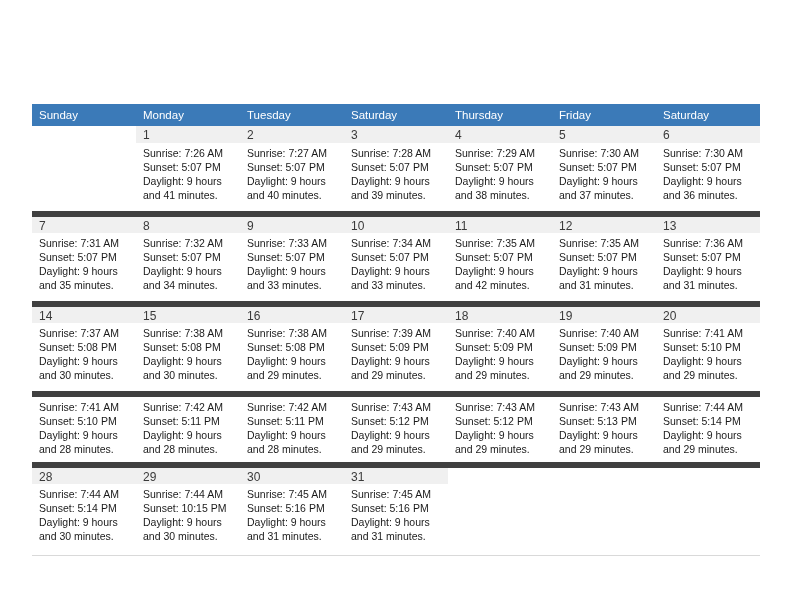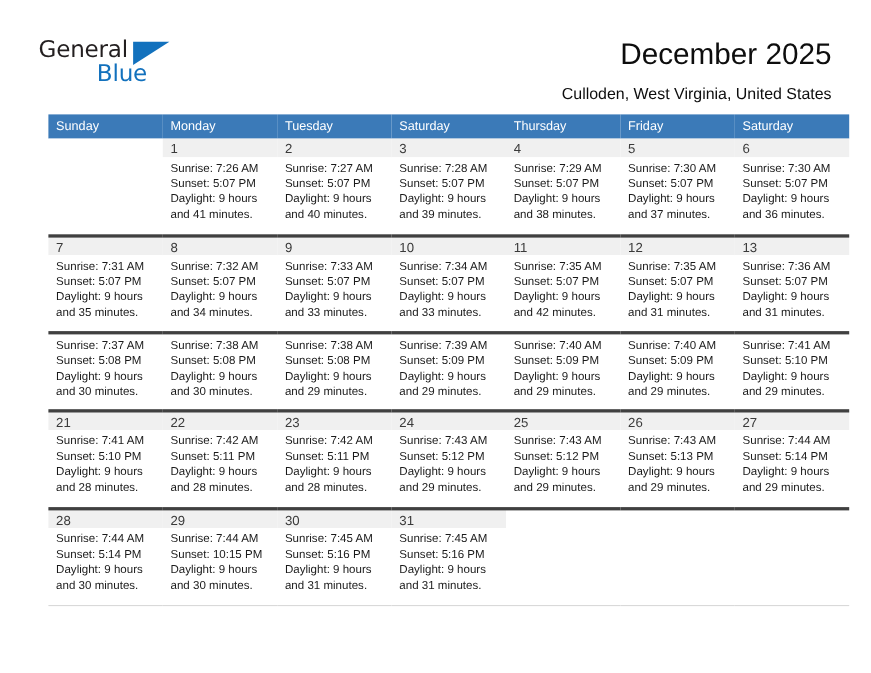--- a/index.html
+++ b/index.html
@@ -75,21 +75,21 @@
     top: 78px;
     font-size: 14.5px;
     color: #0d0d0d;
     white-space: nowrap;
     text-align: right;
   }
 
   
   .calendar {
     position: absolute;
-    left: 44px;
+    left: 32px;
     top: 104px;
     width: 728px;
     border-collapse: collapse;
     table-layout: fixed;
   }
   .calendar th {
     background: #3b7ab8;
     color: #ffffff;
     font-size: 11.5px;
     font-weight: normal;
@@ -108,21 +108,21 @@
     background: #f0f0f0;
     height: 17px;
     border-top: 1px solid #d9d9d9;
   }
   tr.daynum-row.first td {
     border-top: none;
   }
   tr.content-row td {
     background: #ffffff;
     height: 71px;
-    border-bottom: 3px solid #404040;
+    border-bottom: 6px solid #404040;
   }
   tr.content-row.last td {
     border-bottom: 1px solid #d9d9d9;
   }
   .daynum {
     font-size: 12px;
     color: #3a3a3a;
     padding: 2px 0 0 7px;
     line-height: 14px;
   }
@@ -135,29 +135,20 @@
   .cellbody div { white-space: nowrap; }
   td.empty .daynum, td.empty .cellbody { visibility: hidden; }
   td.empty { background: #ffffff !important; }
   tr.daynum-row td.empty { background: #ffffff !important; }
 </style>
 </head>
 <body>
 
 <div class="page">
 
-  <div class="topbar">
-    <div class="logo">
-      <span class="logo-general">General</span>
-      <span class="logo-tri"></span>
-      <span class="logo-blue">Blue</span>
-    </div>
-    <div class="title">December 2025</div>
-    <div class="subtitle">Culloden, West Virginia, United States</div>
-  </div>
 
   <table class="calendar">
     <thead>
       <tr>
         <th>Sunday</th>
         <th>Monday</th>
         <th>Tuesday</th>
         <th>Saturday</th>
         <th>Thursday</th>
         <th>Friday</th>
@@ -320,20 +311,43 @@
           </td>
           <td>
             <div class="cellbody">
               <div>Sunrise: 7:36 AM</div>
               <div>Sunset: 5:07 PM</div>
               <div>Daylight: 9 hours</div>
               <div>and 31 minutes.</div>
             </div>
           </td>
         </tr>
+        <tr class="daynum-row">
+          <td>
+            <div class="daynum">14</div>
+          </td>
+          <td>
+            <div class="daynum">15</div>
+          </td>
+          <td>
+            <div class="daynum">16</div>
+          </td>
+          <td>
+            <div class="daynum">17</div>
+          </td>
+          <td>
+            <div class="daynum">18</div>
+          </td>
+          <td>
+            <div class="daynum">19</div>
+          </td>
+          <td>
+            <div class="daynum">20</div>
+          </td>
+        </tr>
         <tr class="content-row">
           <td>
             <div class="cellbody">
               <div>Sunrise: 7:37 AM</div>
               <div>Sunset: 5:08 PM</div>
               <div>Daylight: 9 hours</div>
               <div>and 30 minutes.</div>
             </div>
           </td>
           <td>
@@ -378,43 +392,20 @@
           </td>
           <td>
             <div class="cellbody">
               <div>Sunrise: 7:41 AM</div>
               <div>Sunset: 5:10 PM</div>
               <div>Daylight: 9 hours</div>
               <div>and 29 minutes.</div>
             </div>
           </td>
         </tr>
-        <tr class="daynum-row">
-          <td>
-            <div class="daynum">21</div>
-          </td>
-          <td>
-            <div class="daynum">22</div>
-          </td>
-          <td>
-            <div class="daynum">23</div>
-          </td>
-          <td>
-            <div class="daynum">24</div>
-          </td>
-          <td>
-            <div class="daynum">25</div>
-          </td>
-          <td>
-            <div class="daynum">26</div>
-          </td>
-          <td>
-            <div class="daynum">27</div>
-          </td>
-        </tr>
         <tr class="content-row">
           <td>
             <div class="cellbody">
               <div>Sunrise: 7:41 AM</div>
               <div>Sunset: 5:10 PM</div>
               <div>Daylight: 9 hours</div>
               <div>and 28 minutes.</div>
             </div>
           </td>
           <td>

